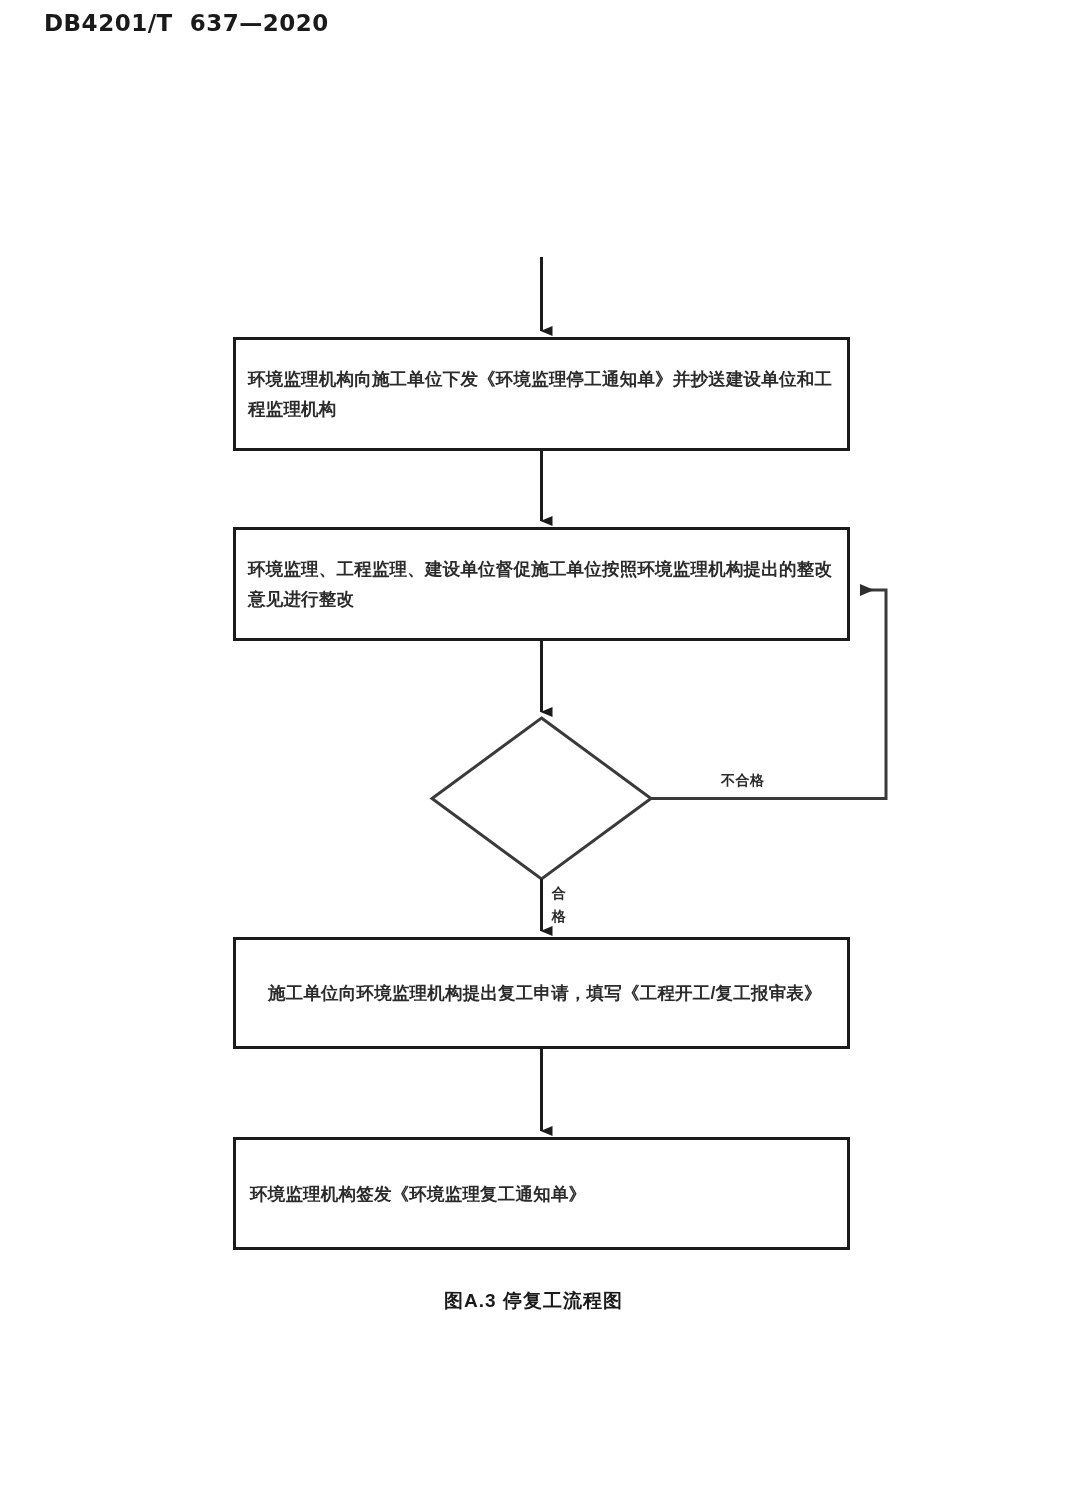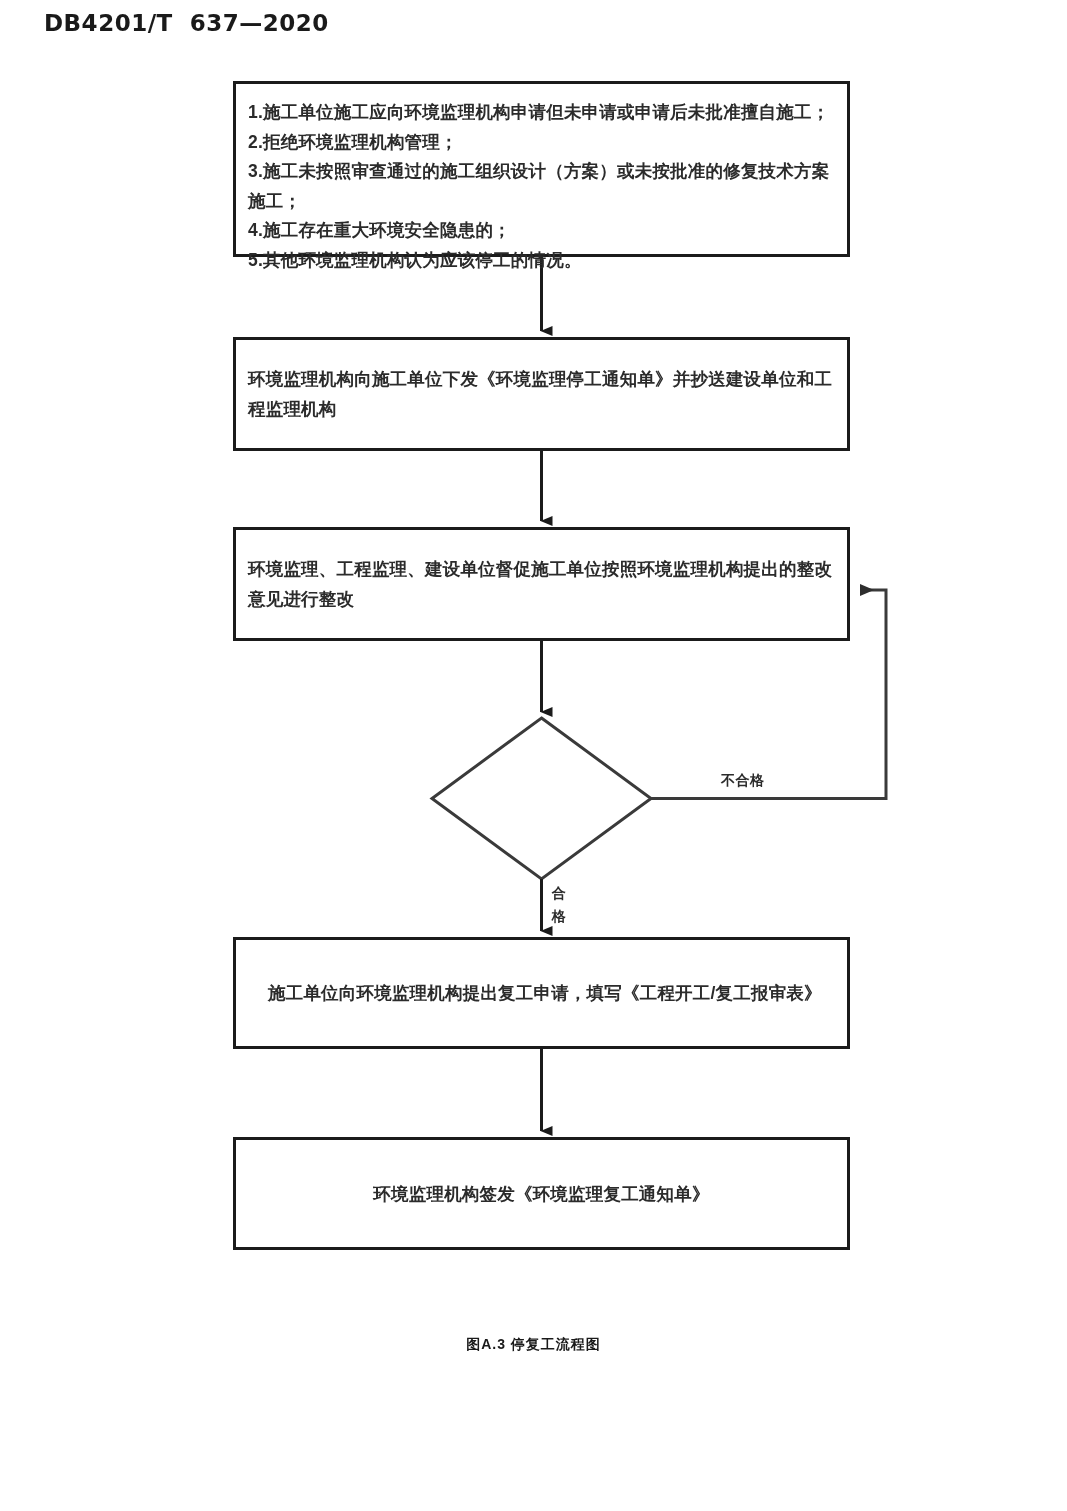--- a/index.html
+++ b/index.html
@@ -104,21 +104,21 @@
   #node-resume-apply .node-text { text-align: left; padding-left: 18px; }
 
   
   #node-resume-notice {
     left: 233px;
     top: 1137px;
     width: 617px;
     height: 113px;
     padding: 0 14px;
   }
-  #node-resume-notice .node-text { text-align: center; }
+  #node-resume-notice .node-text { }
 
   
   #node-decision {
     position: absolute;
     left: 432px;
     top: 718px;
     width: 219px;
     height: 161px;
   }
   #node-decision .diamond-label {
@@ -157,25 +157,24 @@
     text-align: center;
   }
 
   
   #figure-caption {
     position: absolute;
     left: 0;
     top: 1288px;
     width: 1067px;
     text-align: center;
-    font-size: 14px;
+    font-size: 19px;
     font-weight: 700;
     color: #1a1a1a;
     letter-spacing: 1px;
-    margin-top: 48px;
   }
 </style>
 </head>
 <body>
 
 <div id="page">
 
   <div id="doc-header">DB4201/T  637—2020</div>
 
   <svg id="flow" viewBox="0 0 1067 1511" xmlns="http://www.w3.org/2000/svg">
@@ -196,27 +195,20 @@
 
     <line x1="541.5" y1="641" x2="541.5" y2="712" stroke="#1b1b1b" stroke-width="3" marker-end="url(#arrowDown)"></line>
 
     <line x1="541.5" y1="879" x2="541.5" y2="931" stroke="#1b1b1b" stroke-width="3" marker-end="url(#arrowDown)"></line>
 
     <line x1="541.5" y1="1049" x2="541.5" y2="1131" stroke="#1b1b1b" stroke-width="3" marker-end="url(#arrowDown)"></line>
 
     <path d="M651,798.5 L886,798.5 L886,590 L861,590" fill="none" stroke="#3a3a3a" stroke-width="3" marker-end="url(#arrowLeft)"></path>
   </svg>
 
-  <div class="node" id="node-conditions">
-    <span class="node-text">1.施工单位施工应向环境监理机构申请但未申请或申请后未批准擅自施工；
-2.拒绝环境监理机构管理；
-3.施工未按照审查通过的施工组织设计（方案）或未按批准的修复技术方案施工；
-4.施工存在重大环境安全隐患的；
-5.其他环境监理机构认为应该停工的情况。</span>
-  </div>
 
   <div class="node" id="node-issue-notice">
     <span class="node-text">环境监理机构向施工单位下发《环境监理停工通知单》并抄送建设单位和工程监理机构</span>
   </div>
 
   <div class="node" id="node-rectify-supervise">
     <span class="node-text">环境监理、工程监理、建设单位督促施工单位按照环境监理机构提出的整改意见进行整改</span>
   </div>
 
 

